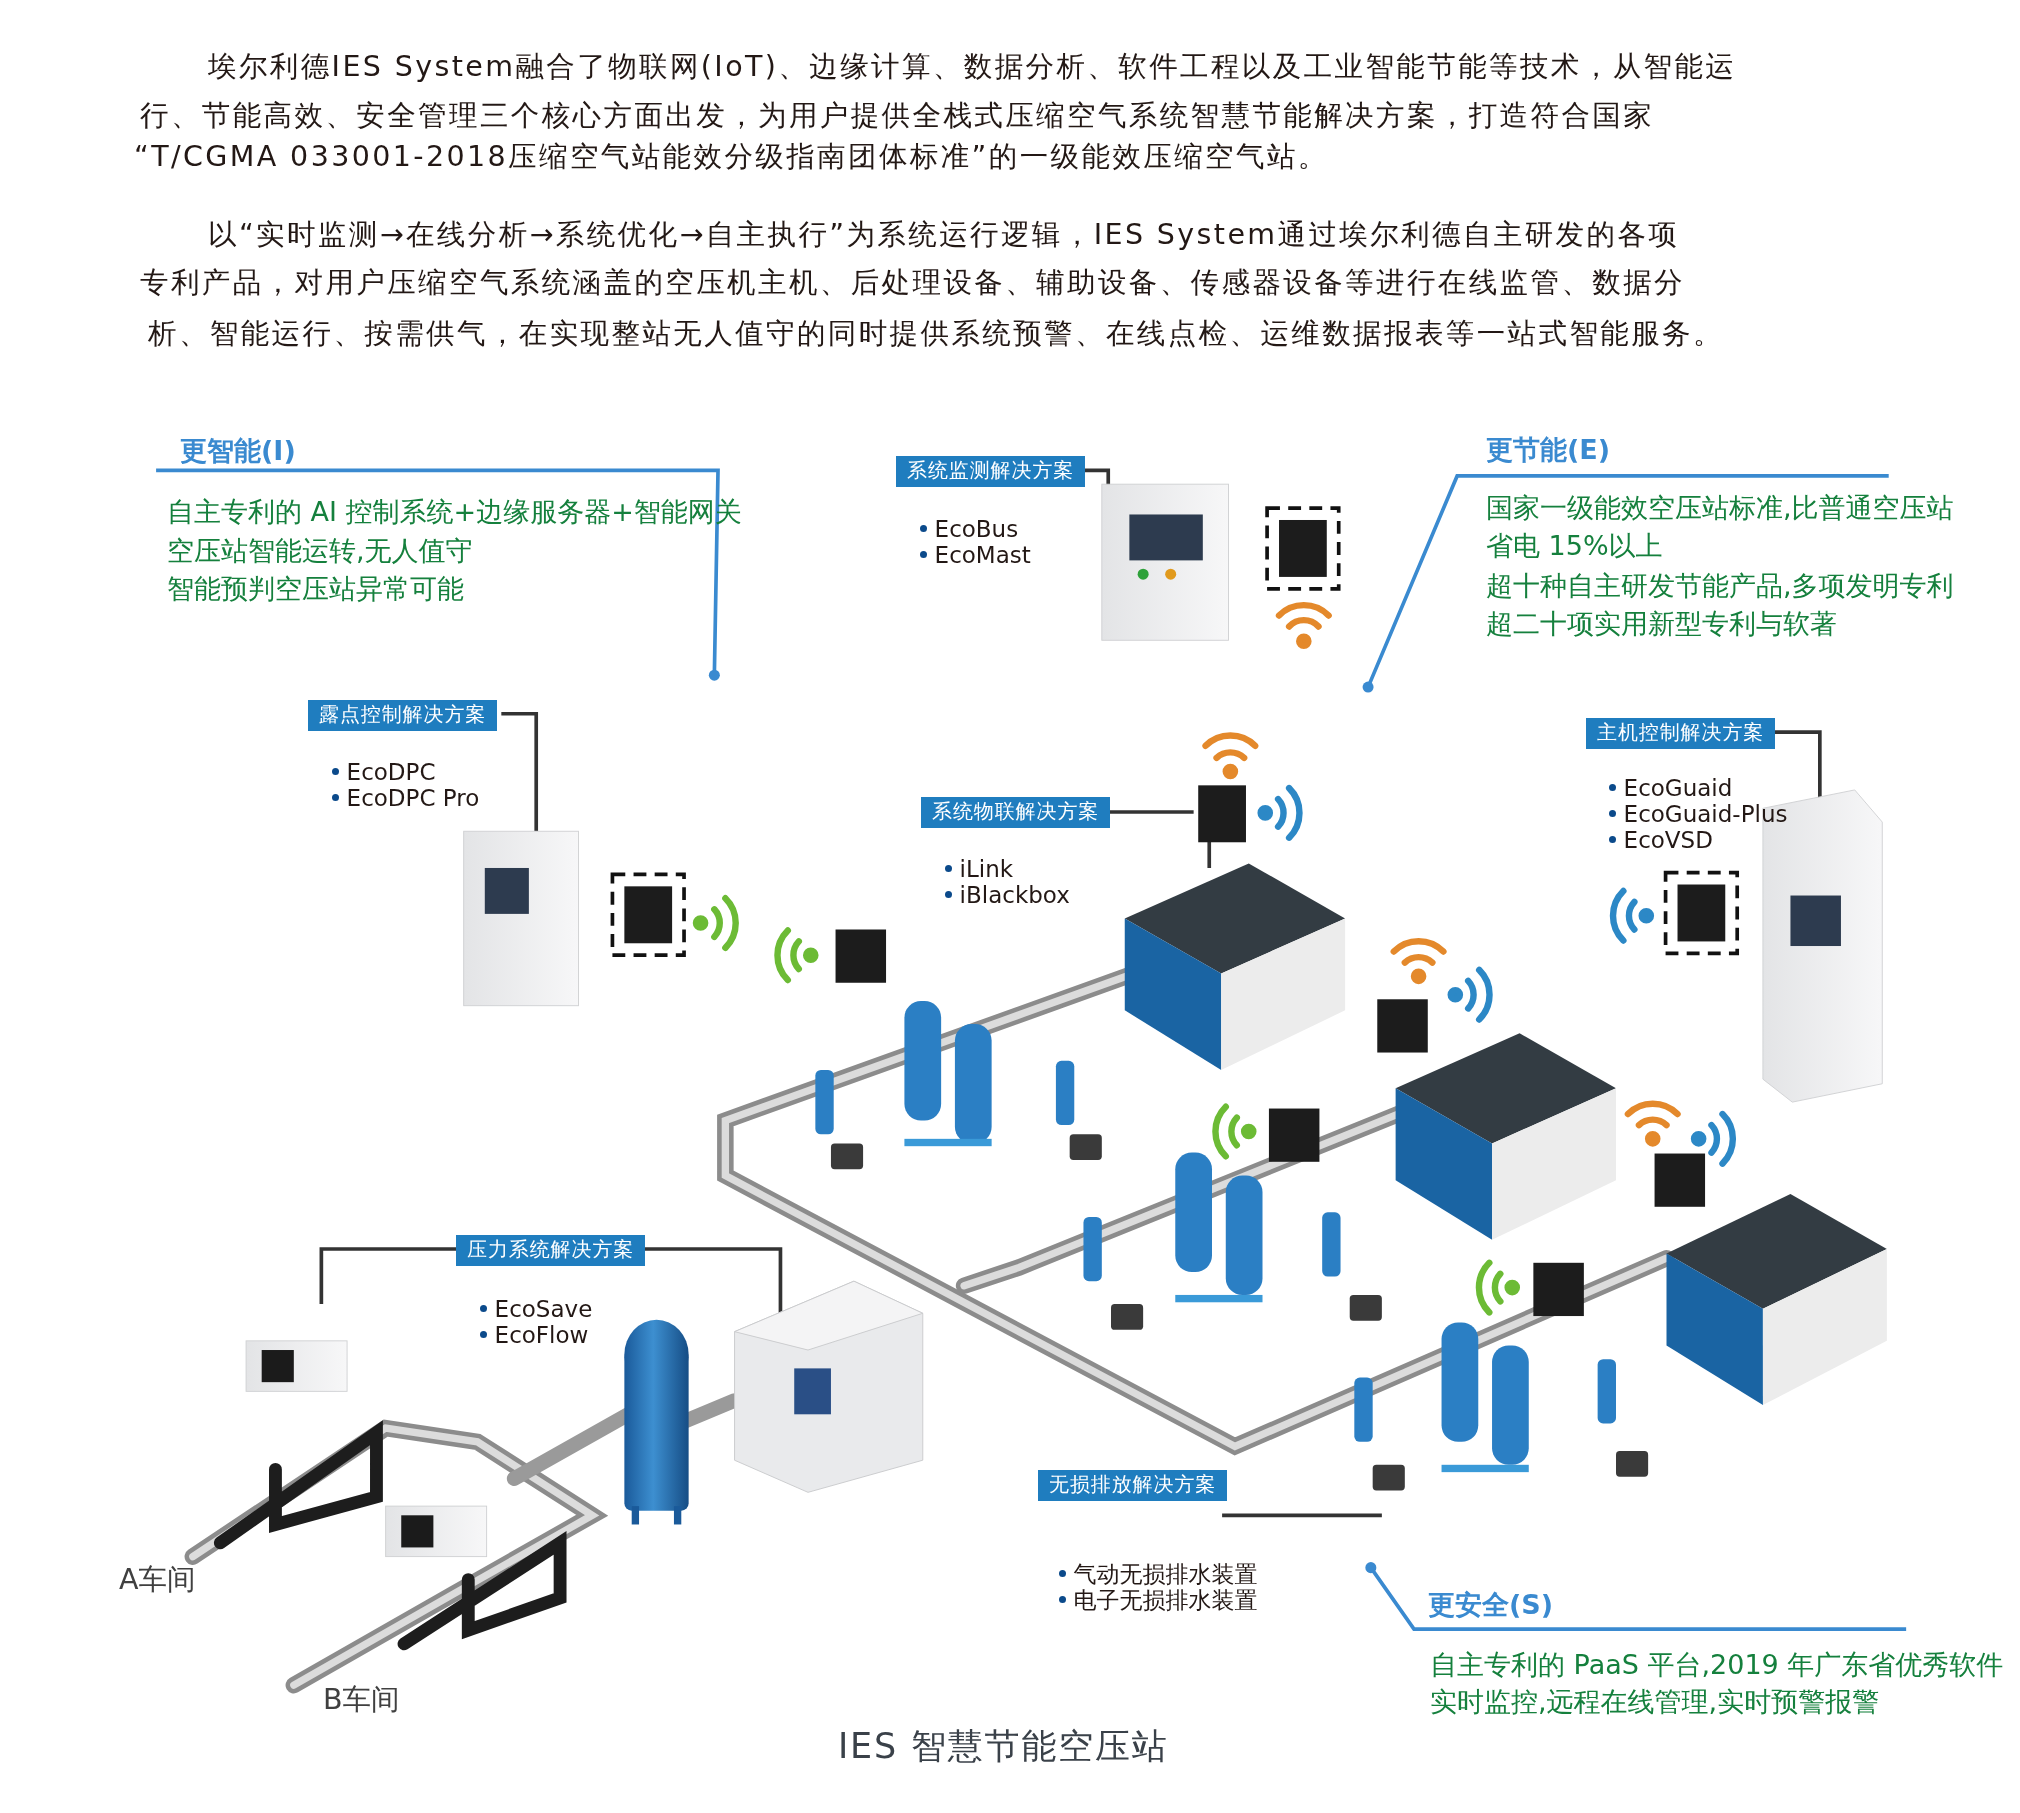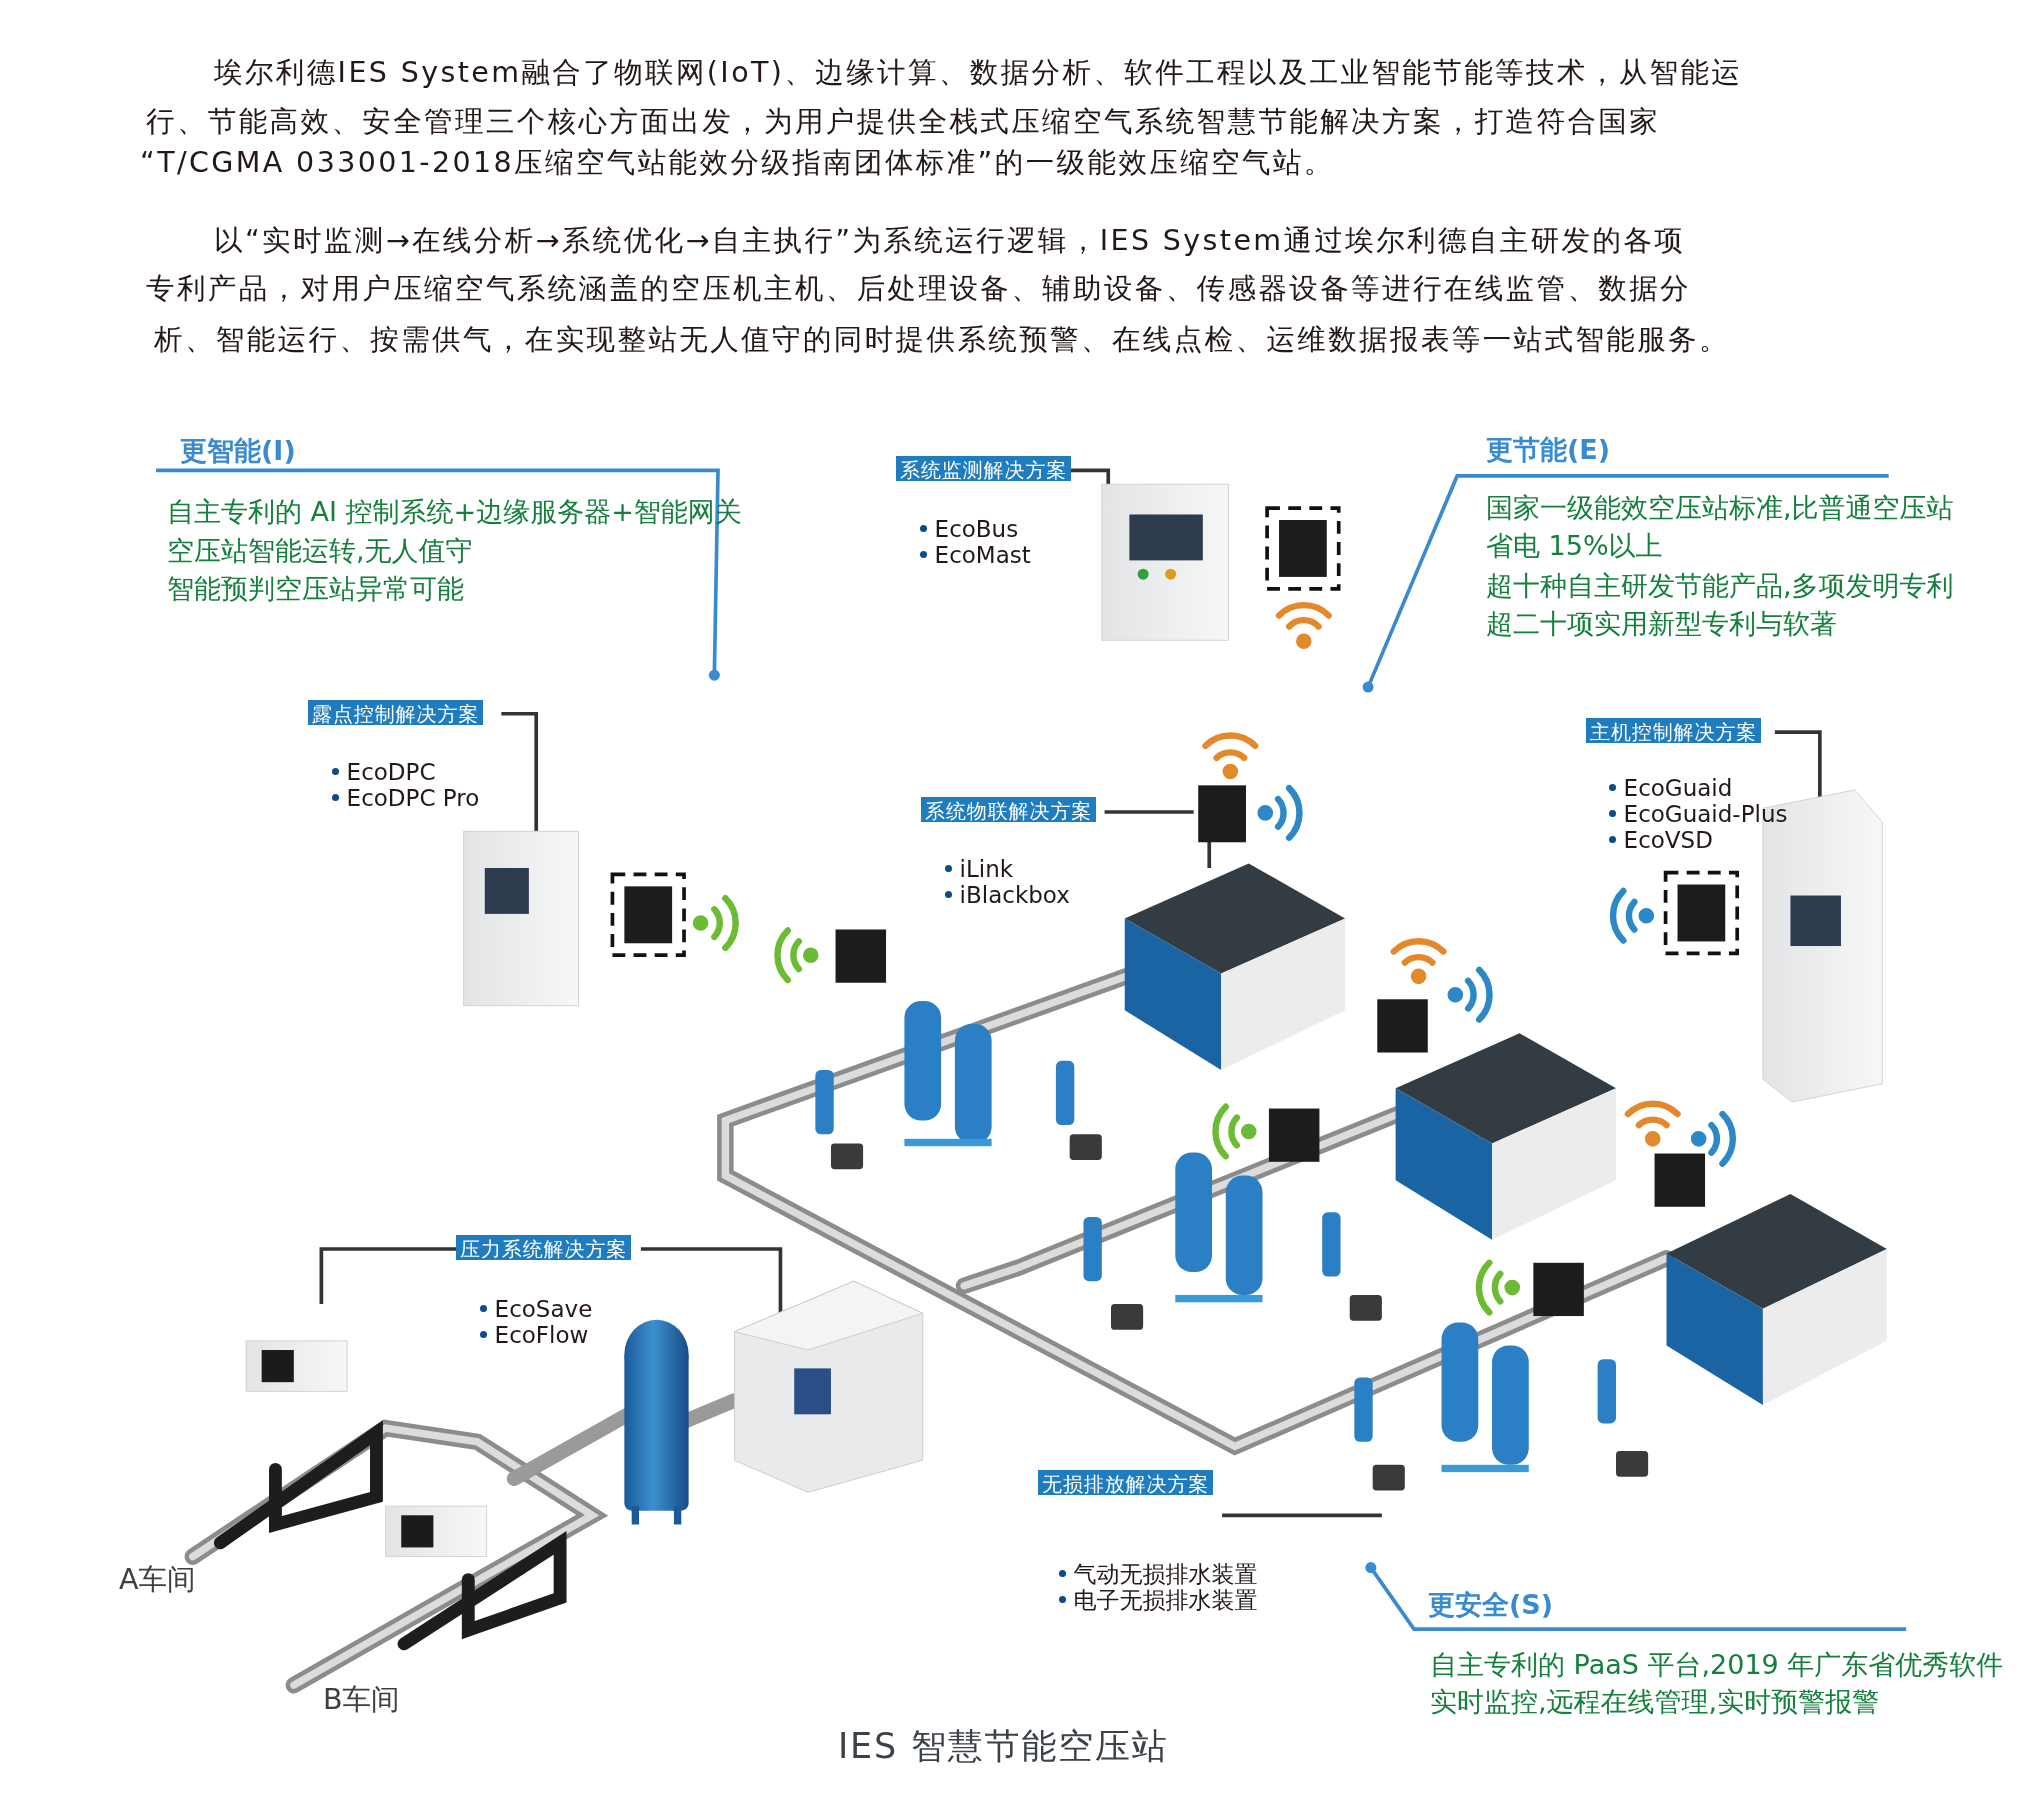--- a/index.html
+++ b/index.html
@@ -1,20 +1,20 @@
 <!DOCTYPE html>
 <html style="font-size:14.7px"><head>
 <meta charset="utf-8">
 <style>
   html,body{margin:0;padding:0;background:#ffffff;}
   body{width:2020px;height:1814px;position:relative;overflow:hidden;font-family:"DejaVu Sans","Liberation Sans",sans-serif;color:#231815;}
-  .intro p{position:absolute;margin:6px;font-size:28.5px;letter-spacing:2.4px;white-space:nowrap;color:#231815;}
+  .intro p{position:absolute;margin:0;font-size:28.5px;letter-spacing:2.4px;white-space:nowrap;color:#231815;}
   .heading{position:absolute;font-size:27px;font-weight:bold;color:#3a8ad0;white-space:nowrap;}
   .body-line{position:absolute;font-size:27px;color:#15803d;white-space:nowrap;}
-  .sol-label{position:absolute;background:#1f7dbf;color:#fff;font-size:20px;height:25px;line-height:28.5px;padding:0 4px;white-space:nowrap;letter-spacing:0.9px;}
+  .sol-label{position:absolute;background:#1f7dbf;color:#fff;font-size:20px;height:31px;line-height:28.5px;padding:0 11px;white-space:nowrap;letter-spacing:0.9px;}
   .bullets{position:absolute;margin:16px;padding:0;list-style:none;}
   .bullets li{font-size:23px;line-height:26px;white-space:nowrap;color:#231815;}
   .bullets li .dot{display:inline-block;width:7.3px;height:7.3px;border-radius:50%;background:#0b4a8b;margin-right:7.3px;vertical-align:middle;position:relative;top:-1.8px;}
   .place{position:absolute;font-size:28.5px;color:#404040;white-space:nowrap;}
   .caption{position:absolute;font-size:35px;color:#3a4149;letter-spacing:1.8px;white-space:nowrap;}
   svg.scene{position:absolute;left:0;top:0;}
 </style>
 </head>
 <body>
 

